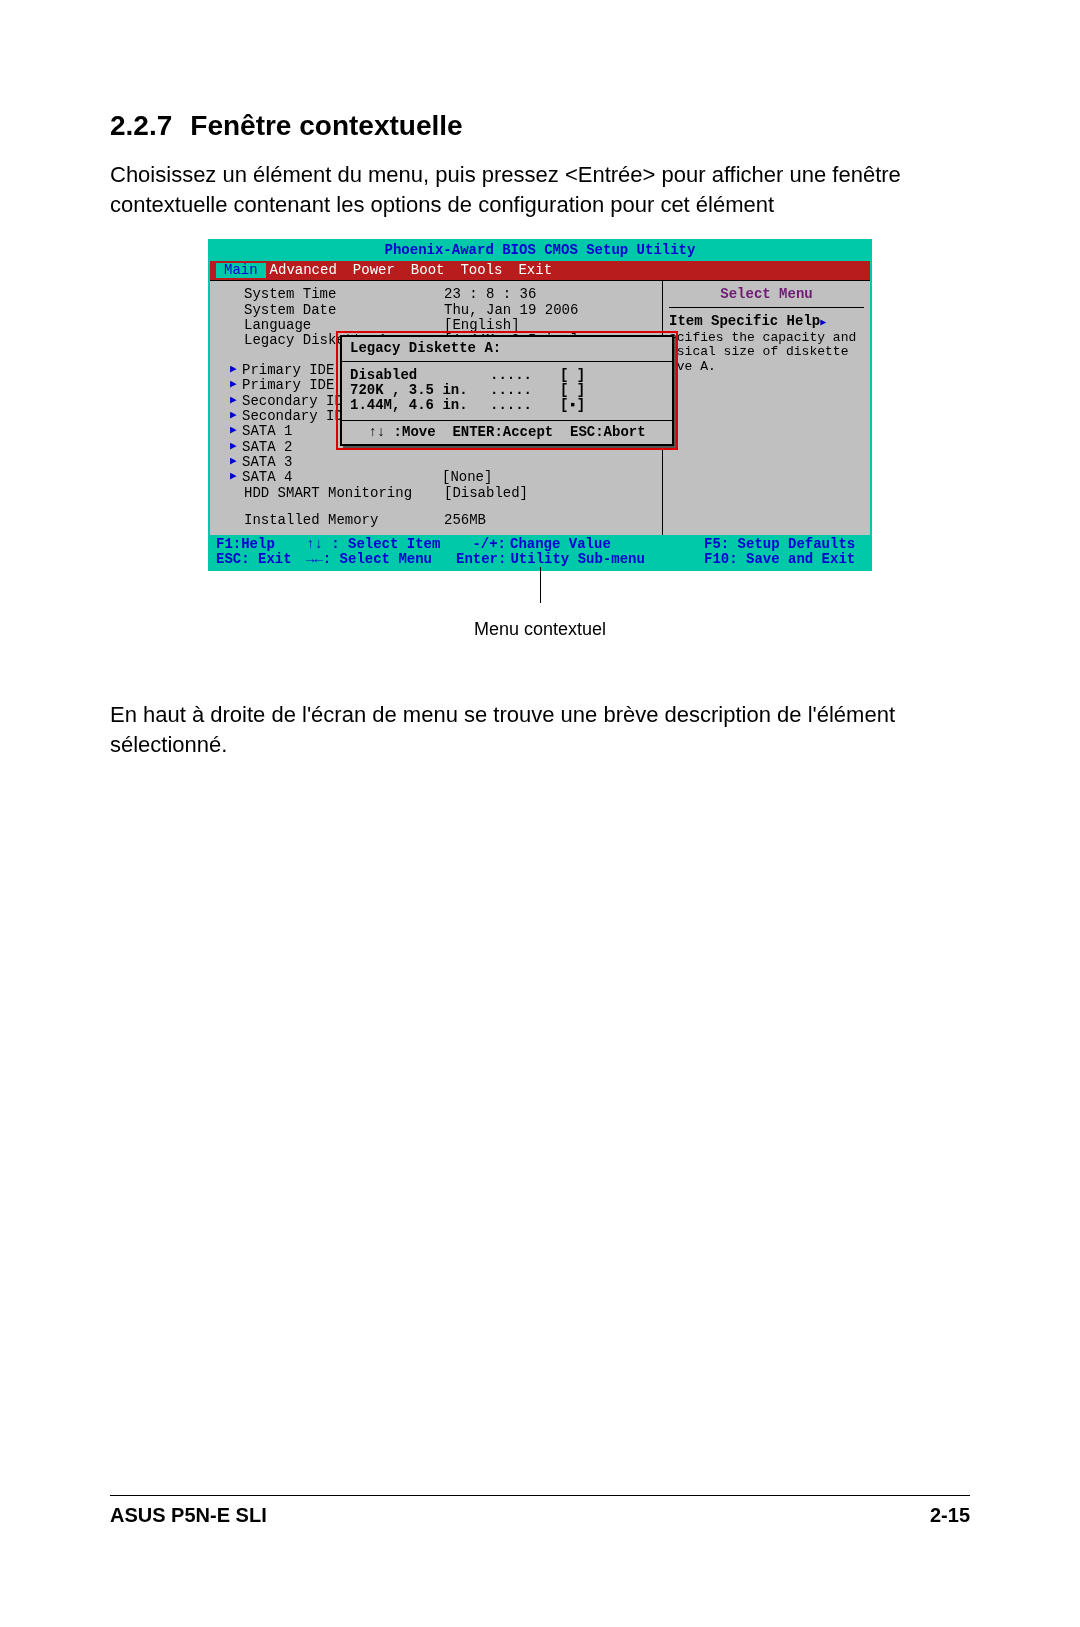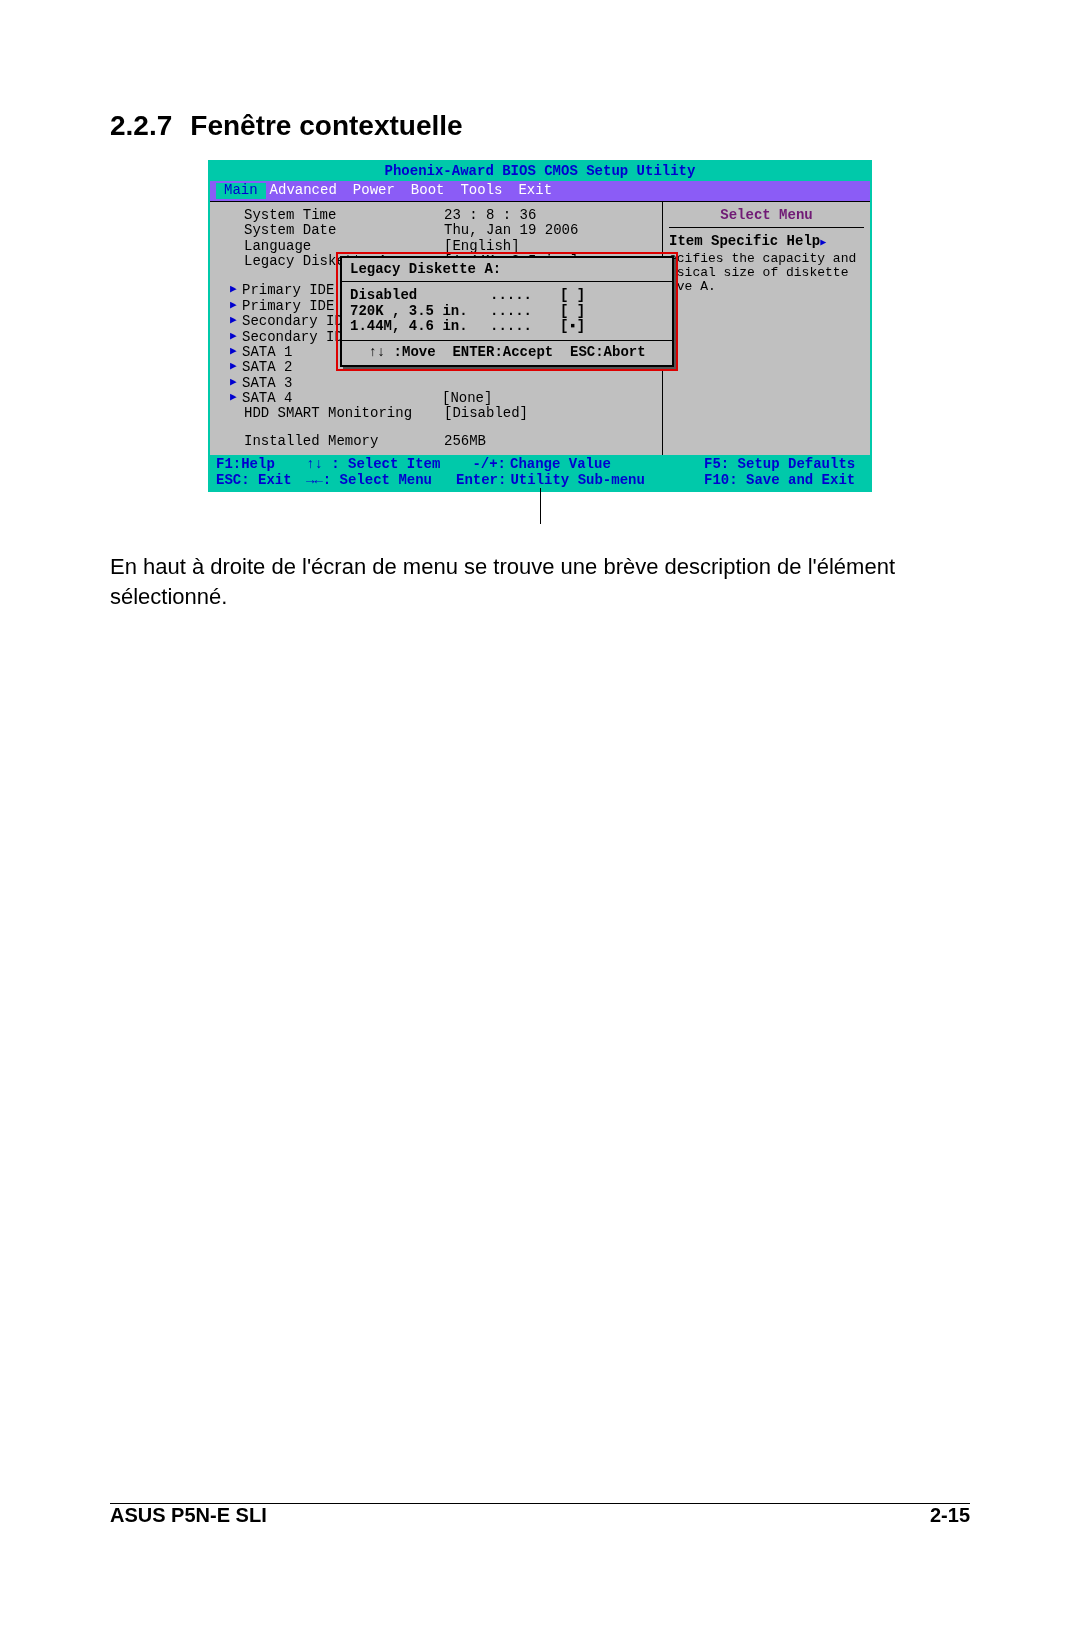--- a/index.html
+++ b/index.html
@@ -40,21 +40,21 @@
     margin: 0 auto;
   }
   .bios-title {
     background: #00c9aa;
     color: #0000d0;
     text-align: center;
     font-weight: bold;
     padding: 2px 0;
   }
   .bios-menu {
-    background: #8b5cf6;
+    background: #b91c1c;
     color: #fff;
     padding: 2px 6px;
     display: flex;
     gap: 0;
   }
   .bios-menu span { padding: 0 12px 0 4px; }
   .bios-menu .sel {
     background: #00c9aa;
     color: #0000d0;
     padding-left: 8px;
@@ -146,33 +146,35 @@
     margin-top:48px;
     font-family: Arial, sans-serif;
   }
   .sect2 { margin-top:60px; }
   .footer-line {
     position:absolute;
     left:110px;
     right:110px;
     bottom:100px;
     border-top:1.5px solid #000;
+    padding-top:8px;
     display:flex;
     justify-content:space-between;
     font-weight:bold;
     font-size:20px;
   }
 </style>
 </head>
 <body>
 
 <div class="page">
   <h2 class="section">
     <span class="num">2.2.7</span><span>Fenêtre contextuelle</span>
   </h2>
+  <p class="body">Choisissez un élément du menu, puis pressez &lt;Entrée&gt; pour afficher une fenêtre contextuelle contenant les options de configuration pour cet élément</p>
 
   <div class="bios-wrap">
     <div class="bios">
       <div class="bios-title">Phoenix-Award BIOS CMOS Setup Utility</div>
       <div class="bios-menu">
         <span class="sel">Main</span>
         <span>Advanced</span>
         <span>Power</span>
         <span>Boot</span>
         <span>Tools</span>
@@ -240,20 +242,21 @@
           <span class="c" style="flex:0 0 150px">→←: Select Menu</span>
           <span class="c" style="flex:0 0 50px;text-align:right">Enter:</span>
           <span class="c" style="flex:1;padding-left:4px">Utility Sub-menu</span>
           <span class="c" style="flex:0 0 160px">F10: Save and Exit</span>
         </div>
       </div>
     </div>
     <div style="position:relative; height:0;">
       <div style="position:absolute; left:50%; top:-4px; width:1px; height:36px; background:#000;"></div>
     </div>
+    <div class="callout-label">Menu contextuel</div>
   </div>
 
   <div class="sect2">
     <p class="body">En haut à droite de l'écran de menu se trouve une brève description de l'élément sélectionné.</p>
   </div>
 </div>
 
 <div class="footer-line">
   <span>ASUS P5N-E SLI</span>
   <span>2-15</span>

